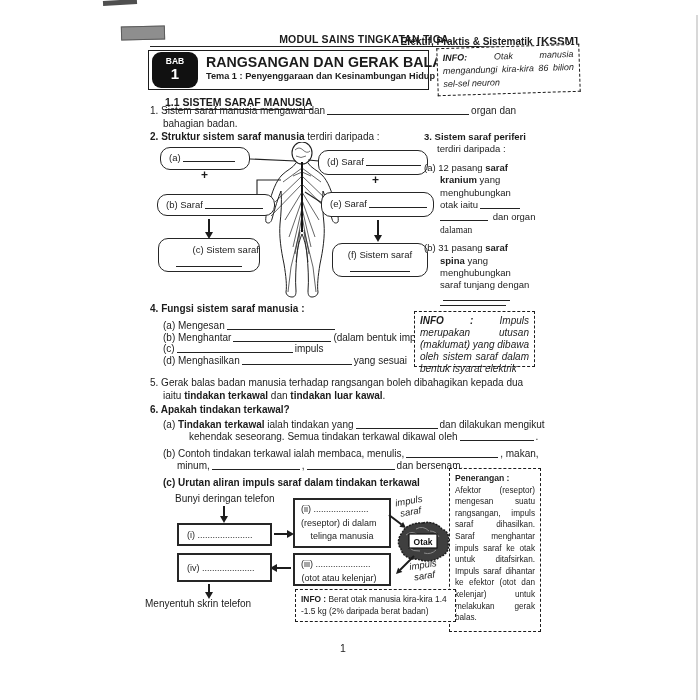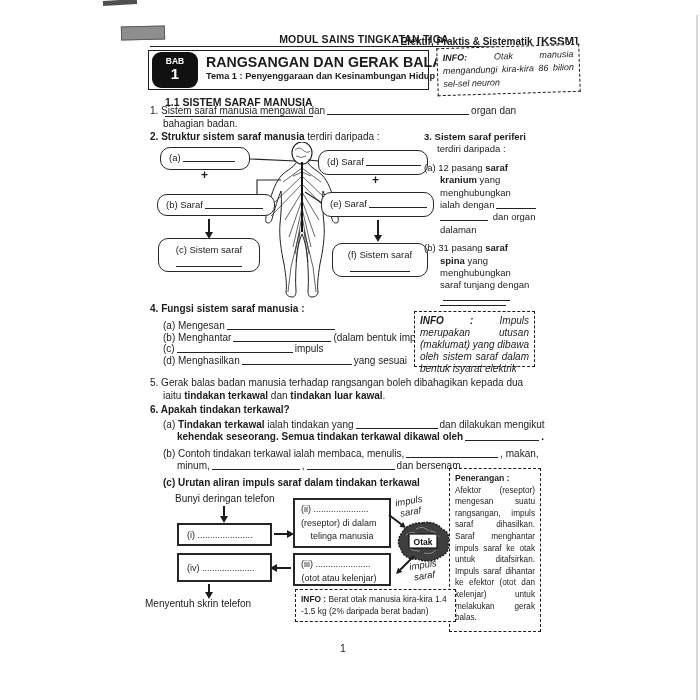--- a/index.html
+++ b/index.html
@@ -48,21 +48,21 @@
     <div class="b" style="font-size:14.2px;line-height:16px;white-space:nowrap;">RANGSANGAN DAN GERAK BALAS</div>
     <div class="b" style="font-size:9.2px;line-height:13px;white-space:nowrap;">Tema 1 : Penyenggaraan dan Kesinambungan Hidup</div>
   </div>
 
   <div class="abs dashed" style="left:437px;top:46px;width:143px;height:48px;padding:3px 5px;transform:rotate(-1.8deg);font-size:9px;line-height:13px;text-align:justify;">
     <span class="b i">INFO:</span>
     <span class="i">Otak manusia mengandungi kira-kira 86 bilion sel-sel neuron</span>
   </div>
 
   <div class="abs" style="left:165px;top:92px;">
-    <span class="b" style="font-size:10.5px;border-bottom:1.6px solid #222;padding-bottom:8px;">1.1 SISTEM SARAF MANUSIA</span>
+    <span class="b" style="font-size:10.5px;border-bottom:1.6px solid #222;padding-bottom:1px;">1.1 SISTEM SARAF MANUSIA</span>
   </div>
 
   <div class="abs txt10" style="left:150px;top:105px;width:420px;">
     <div>
       <span>1. Sistem saraf manusia mengawal dan</span><span class="blank" style="width:142px;"></span><span>organ dan</span>
     </div>
     <div class="indent">bahagian badan.</div>
   </div>
 
   <div class="abs txt10" style="left:150px;top:131px;">
@@ -89,21 +89,21 @@
 
     <div class="rbox" style="position:absolute;left:10px;top:7px;width:90px;height:23px;padding:4px 0 0 8px;">
       <span>(a)</span><span class="blank" style="width:52px;"></span>
     </div>
     <div class="b" style="position:absolute;left:51px;top:28px;font-size:12px;">+</div>
     <div class="rbox" style="position:absolute;left:7px;top:54px;width:118px;height:22px;padding:4px 0 0 8px;">
       <span>(b) Saraf</span><span class="blank" style="width:58px;"></span>
     </div>
     <div class="vline" style="left:58px;top:79px;height:13px;"></div>
     <div class="tri-down" style="left:54.5px;top:92px;"></div>
-    <div class="rbox" style="position:absolute;left:8px;top:98px;width:102px;height:34px;padding:5px 0 0 0;text-align:center;">
+    <div class="rbox" style="position:absolute;left:8px;top:98px;width:102px;height:34px;padding:5px 0 0 0;text-align:right;">
       <span>(c) Sistem saraf</span>
       <span class="blank-block" style="width:66px;"></span>
     </div>
 
     <div class="rbox" style="position:absolute;left:168px;top:10px;width:110px;height:25px;padding:5px 0 0 8px;">
       <span>(d) Saraf</span><span class="blank" style="width:55px;"></span>
     </div>
     <div class="b" style="position:absolute;left:222px;top:33px;font-size:12px;">+</div>
     <div class="rbox" style="position:absolute;left:171px;top:52px;width:113px;height:25px;padding:5px 0 0 8px;">
       <span>(e) Saraf</span><span class="blank" style="width:58px;"></span>
@@ -115,23 +115,23 @@
       <span class="blank-block" style="width:60px;"></span>
     </div>
   </div>
 
   <div class="abs small95" style="left:424px;top:131px;width:156px;">
     <div class="b"><span>3.</span> <span>Sistem saraf periferi</span></div>
     <div style="margin-left:13px;">terdiri daripada :</div>
     <div style="margin-top:6px;"><span>(a) 12 pasang</span> <span class="b">saraf</span></div>
     <div style="margin-left:16px;"><span class="b">kranium</span> <span>yang</span></div>
     <div style="margin-left:16px;">menghubungkan</div>
-    <div style="margin-left:16px;"><span>ialah dengan</span><span class="blank" style="width:40px;"></span></div>
+    <div style="margin-left:16px;"><span>otak iaitu</span><span class="blank" style="width:40px;"></span></div>
     <div style="margin-left:16px;"><span class="blank" style="width:48px;margin-left:0;"></span> <span>dan organ</span></div>
-    <div style="margin-left:16px;">dalaman</div>
+    <div style="margin-left:16px;font-family:Liberation Serif, serif;">dalaman</div>
     <div style="margin-top:6px;"><span>(b) 31 pasang</span> <span class="b">saraf</span></div>
     <div style="margin-left:16px;"><span class="b">spina</span> <span>yang</span></div>
     <div style="margin-left:16px;">menghubungkan</div>
     <div style="margin-left:16px;">saraf tunjang dengan</div>
     <div style="margin-left:16px;margin-top:4px;"><span class="blank" style="width:66px;margin-left:0;"></span></div>
   </div>
 
   <div class="abs" style="left:150px;top:303px;width:300px;font-size:10px;line-height:11.8px;">
     <div class="b"><span>4.</span> <span>Fungsi sistem saraf manusia :</span></div>
     <div class="indent" style="margin-top:5px;"><span>(a) Mengesan</span><span class="blank" style="width:108px;"></span></div>
@@ -159,21 +159,21 @@
 
   <div class="abs txt10 b" style="left:150px;top:404px;">
     <span>6.</span> <span>Apakah tindakan terkawal?</span>
   </div>
   <div class="abs" style="left:163px;top:419px;width:420px;font-size:10px;line-height:12.4px;">
     <div>
       <span>(a)</span>
       <span class="b">Tindakan terkawal</span>
       <span>ialah tindakan yang</span><span class="blank" style="width:82px;"></span><span>dan dilakukan mengikut</span>
     </div>
-    <div style="margin-left:14px;font-weight:bold;">
+    <div style="margin-left:26px;">
       <span>kehendak seseorang. Semua tindakan terkawal dikawal oleh</span><span class="blank" style="width:74px;"></span><span>.</span>
     </div>
   </div>
   <div class="abs b" style="left:163px;top:477px;font-size:10px;">
     <span>(c)</span> <span>Urutan aliran impuls saraf dalam tindakan terkawal</span>
   </div>
   <div class="abs" style="left:163px;top:448px;width:420px;font-size:10px;line-height:12.4px;">
     <div>
       <span>(b) Contoh tindakan terkawal ialah membaca, menulis,</span><span class="blank" style="width:92px;"></span><span>, makan,</span>
     </div>

